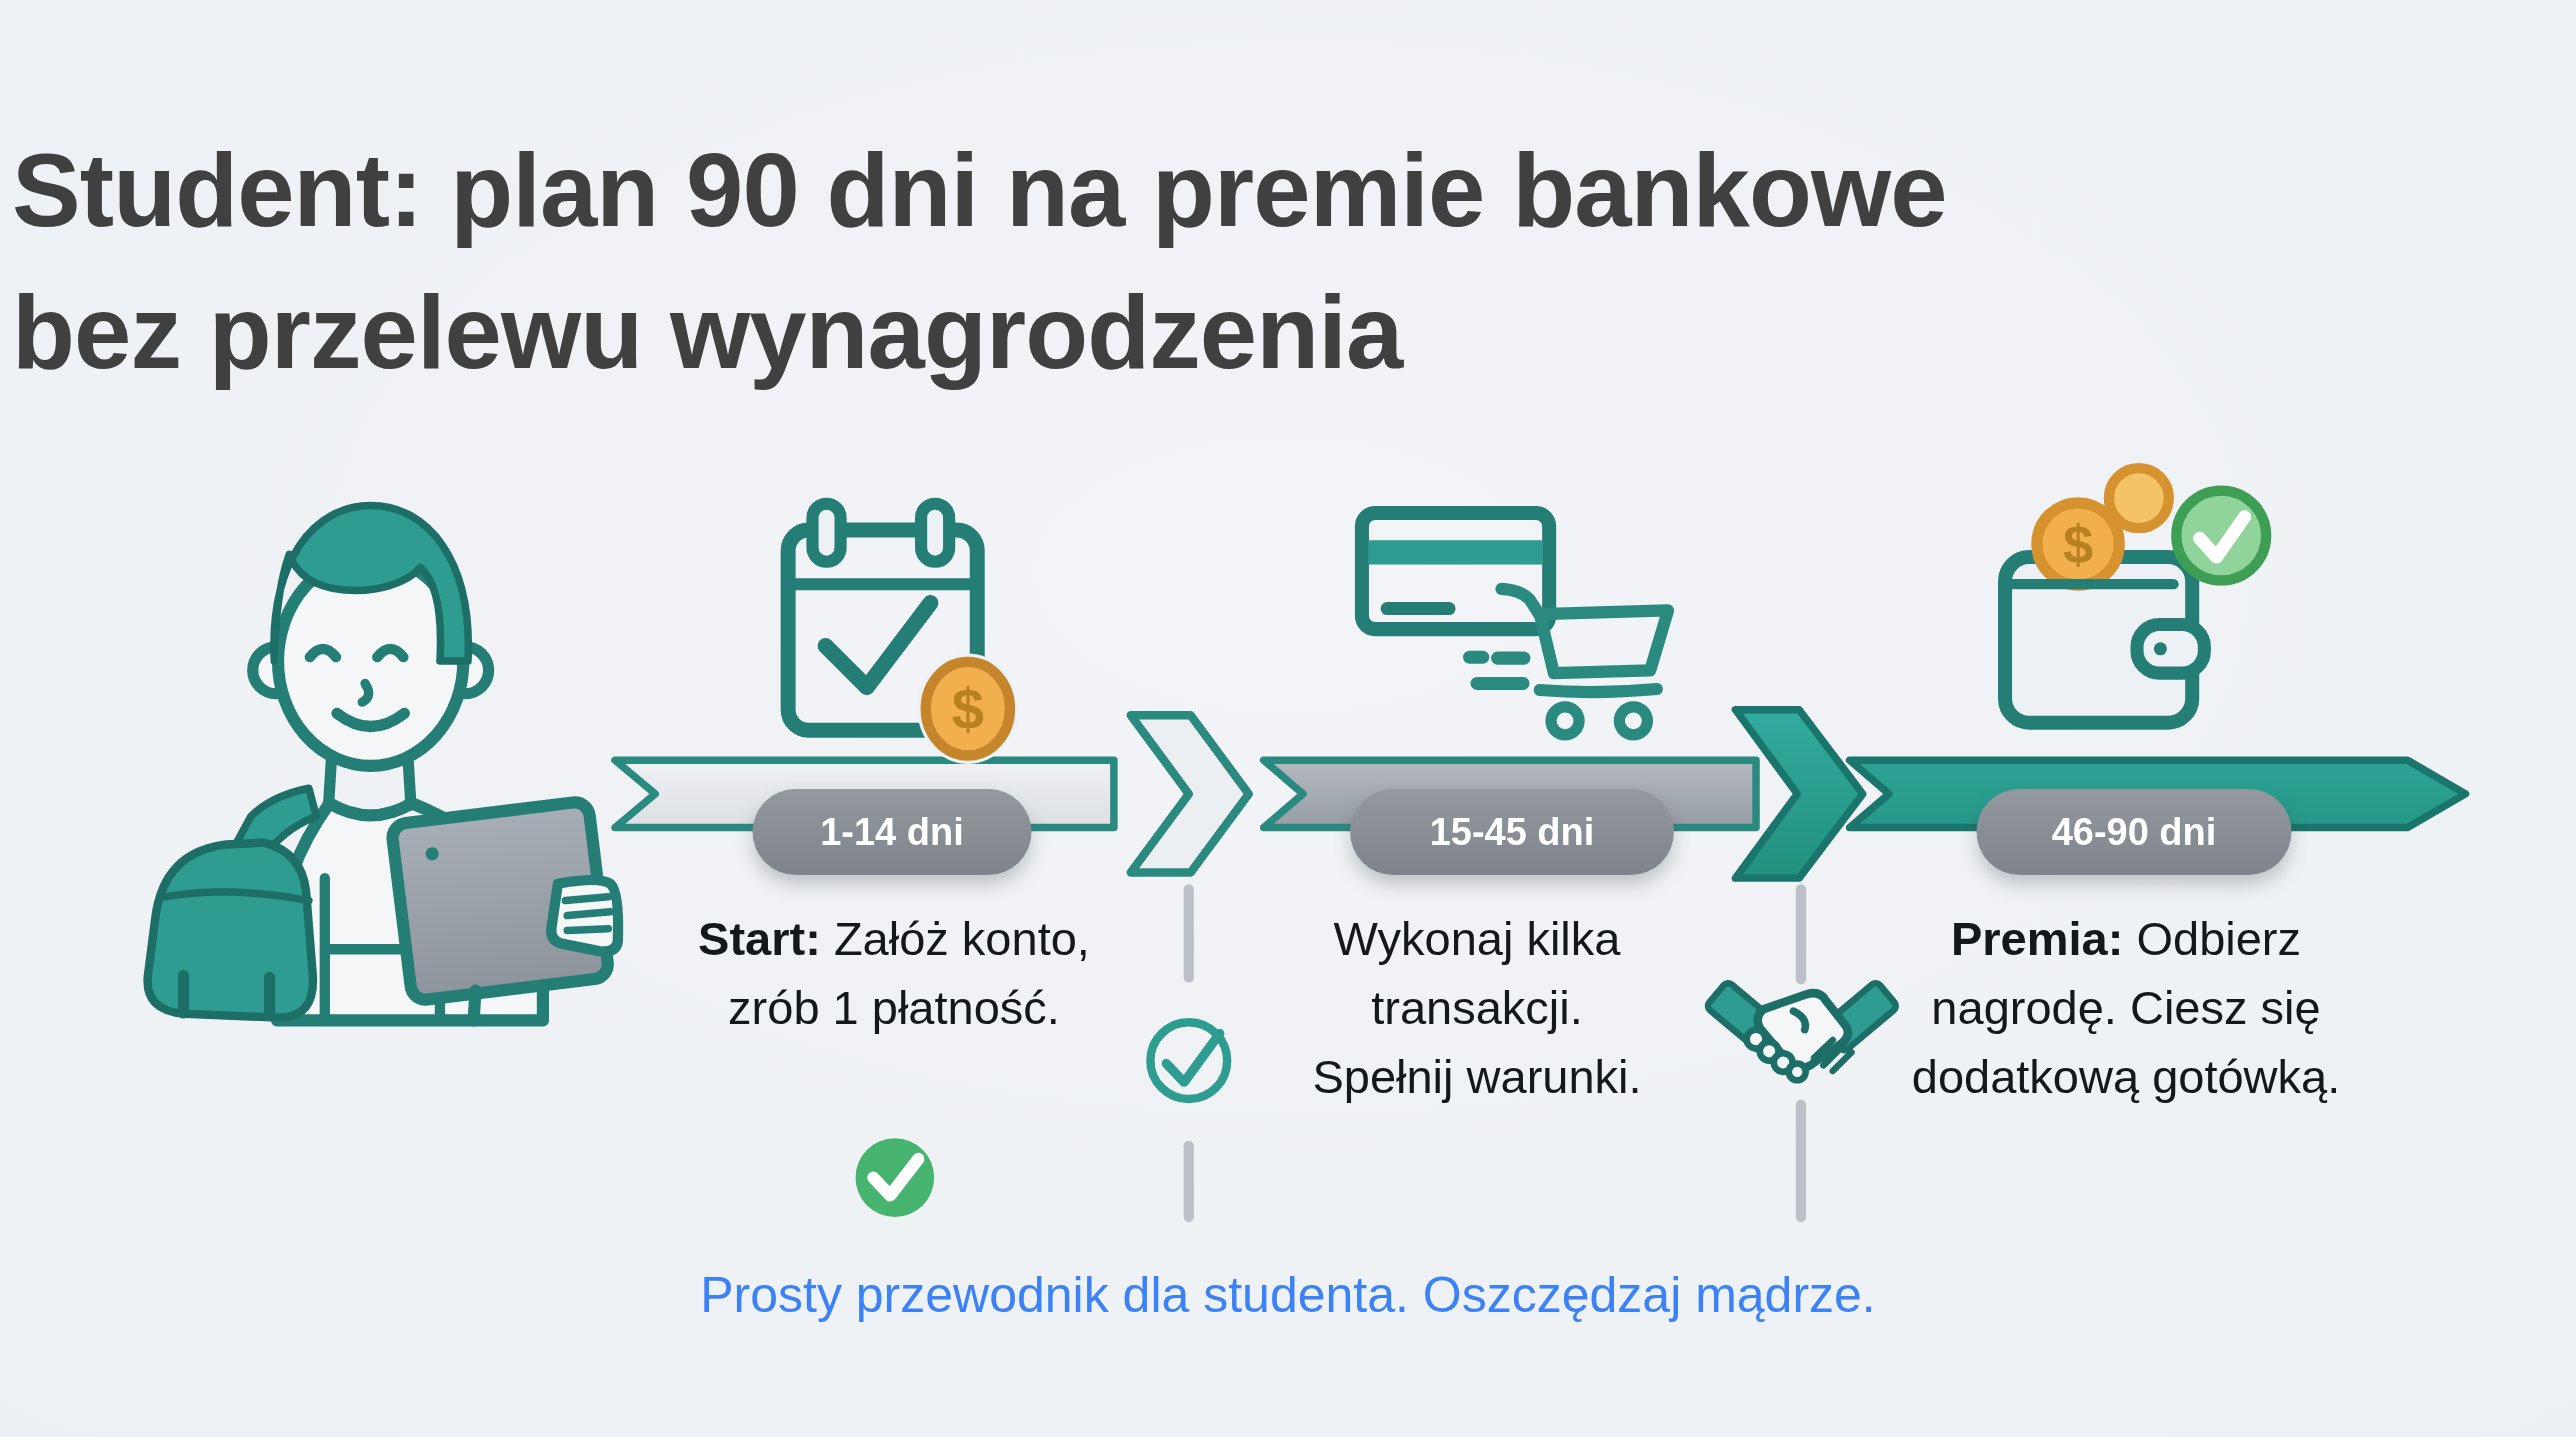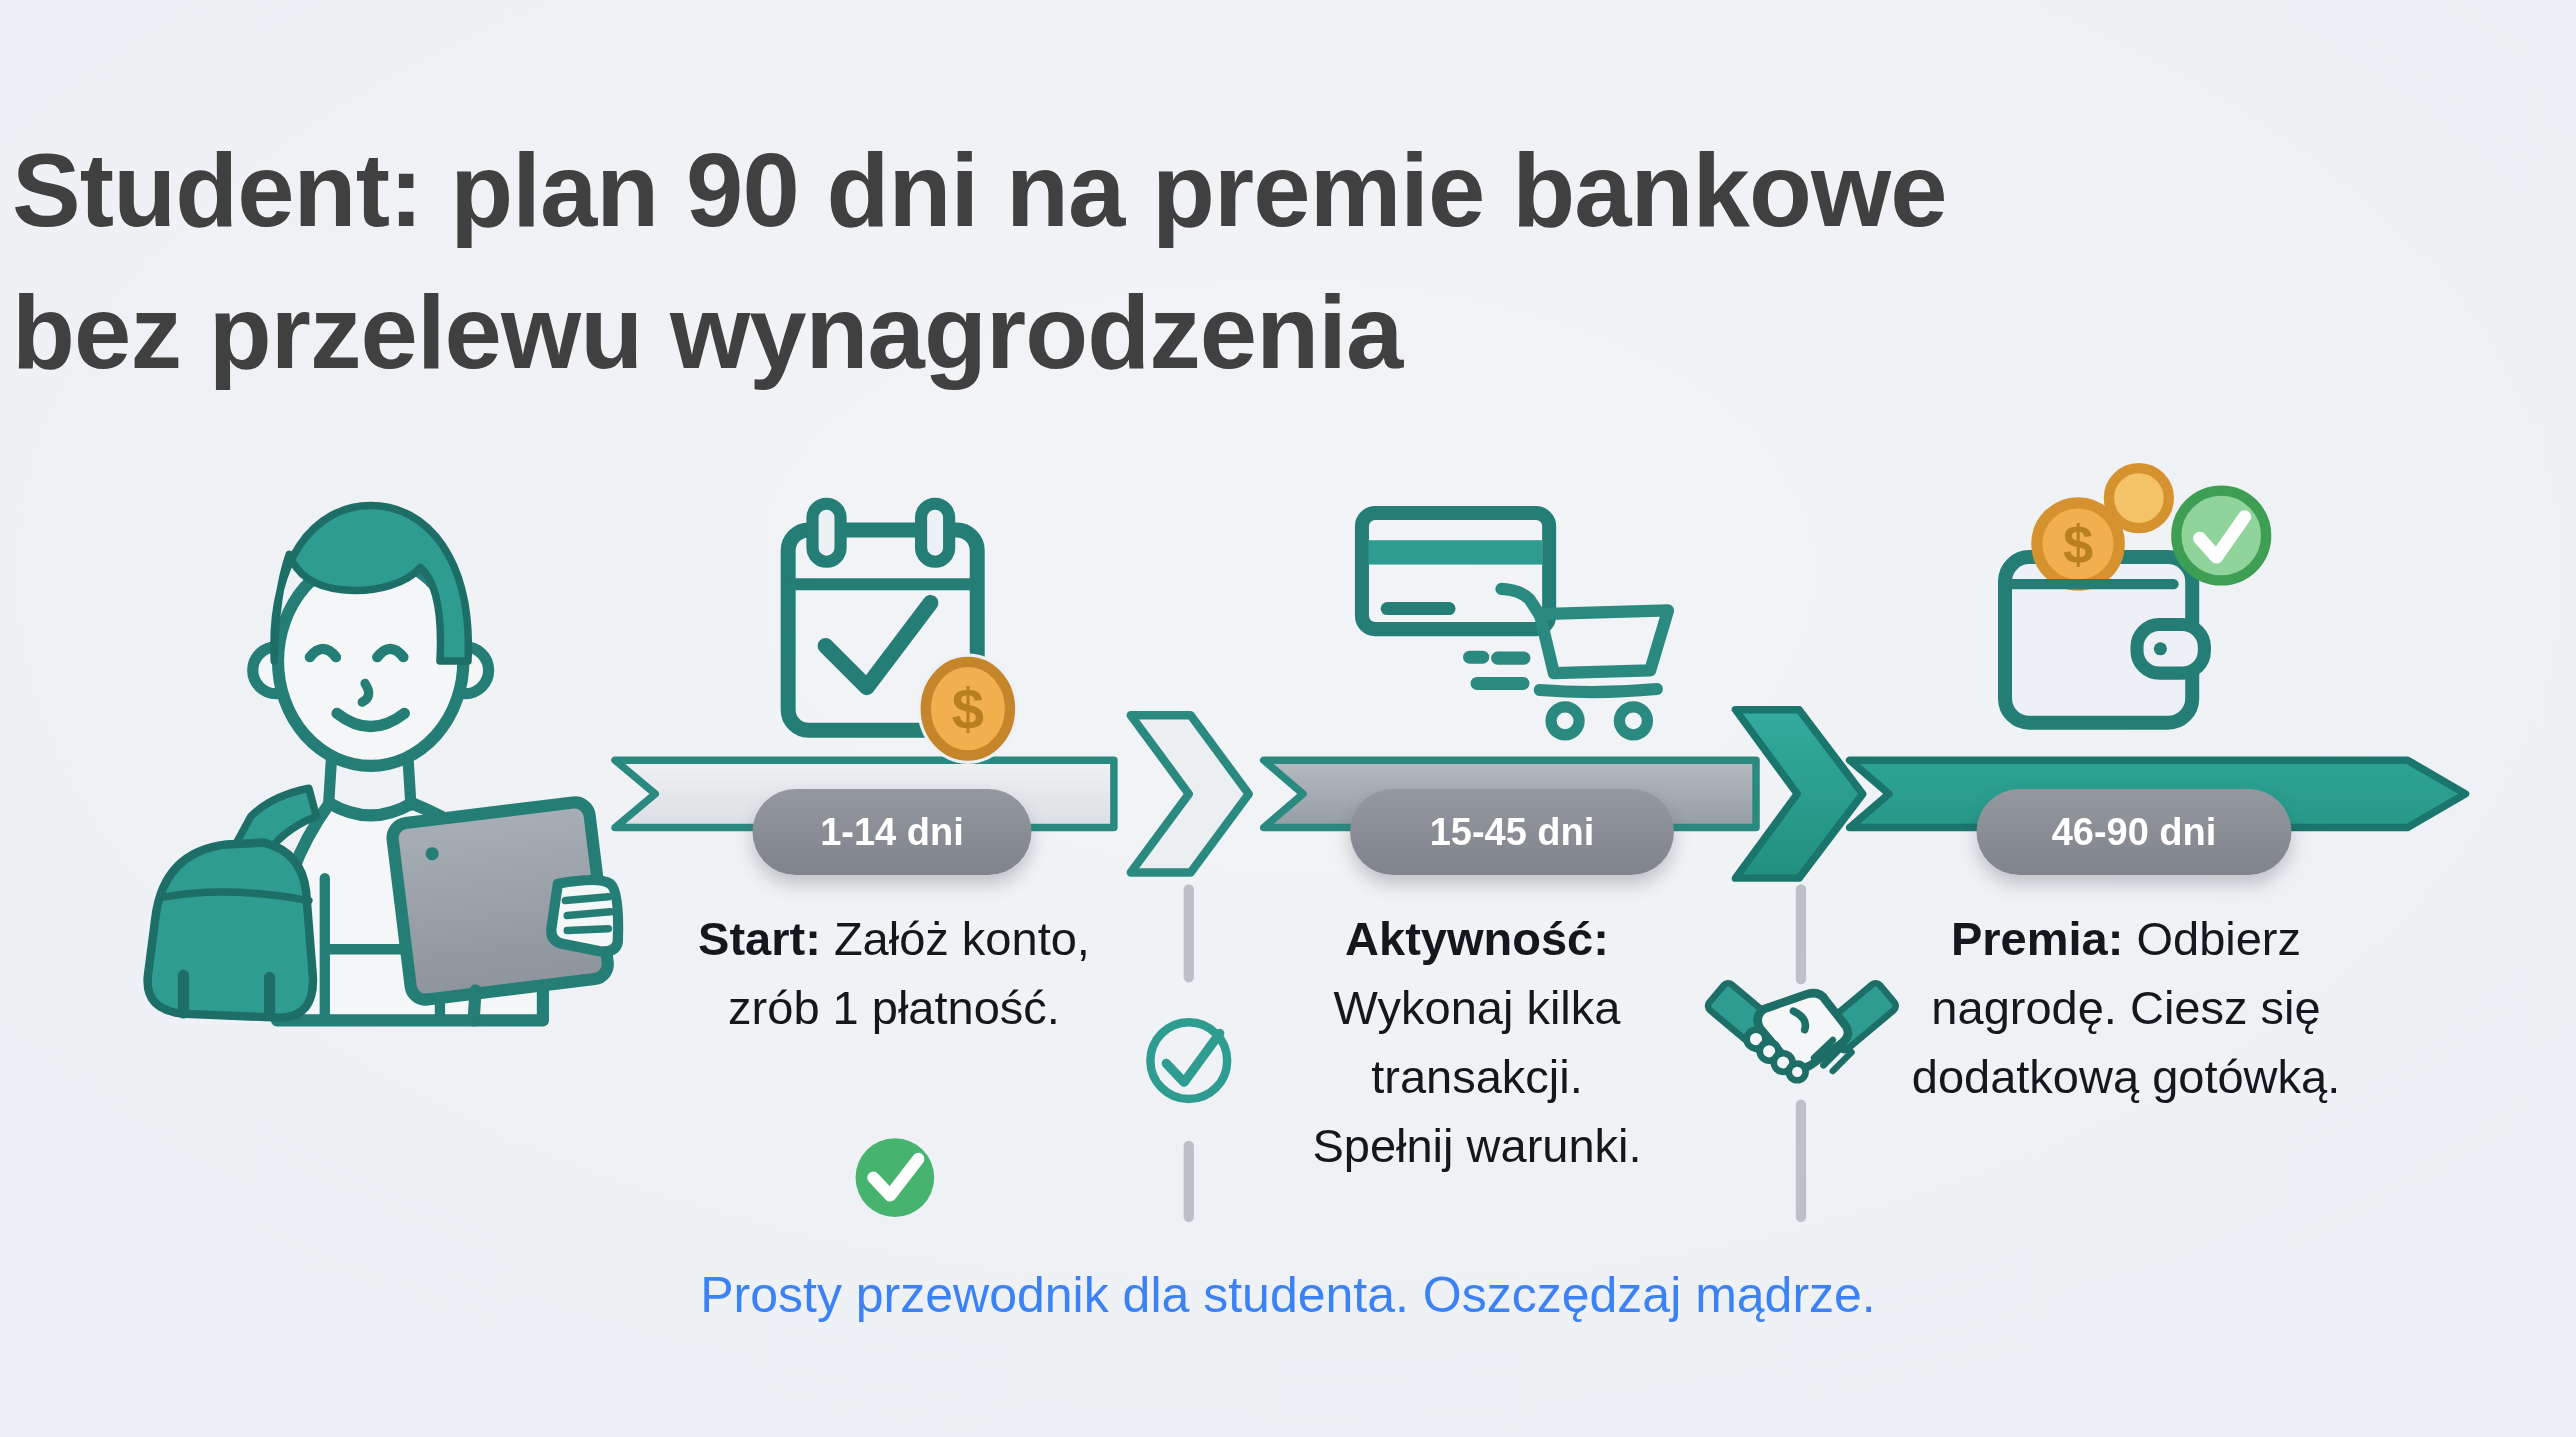--- a/index.html
+++ b/index.html
@@ -182,21 +182,20 @@
 <div class="pill pill2">15-45 dni</div>
 <div class="pill pill3">46-90 dni</div>
 
 <div class="step-text st1">
   <div class="ln"><b class="lead">Start:</b><span> Załóż konto,</span></div>
   <div class="ln">zrób 1 płatność.</div>
   <div class="ln"></div>
 </div>
 
 <div class="step-text st2">
-  <div class="ln"><b class="lead">Aktywność:</b><span></span></div>
   <div class="ln">Wykonaj kilka</div>
   <div class="ln">transakcji.</div>
   <div class="ln">Spełnij warunki.</div>
 </div>
 
 <div class="step-text st3">
   <div class="ln"><b class="lead">Premia:</b><span> Odbierz</span></div>
   <div class="ln">nagrodę. Ciesz się</div>
   <div class="ln">dodatkową gotówką.</div>
   <div class="ln"></div>

